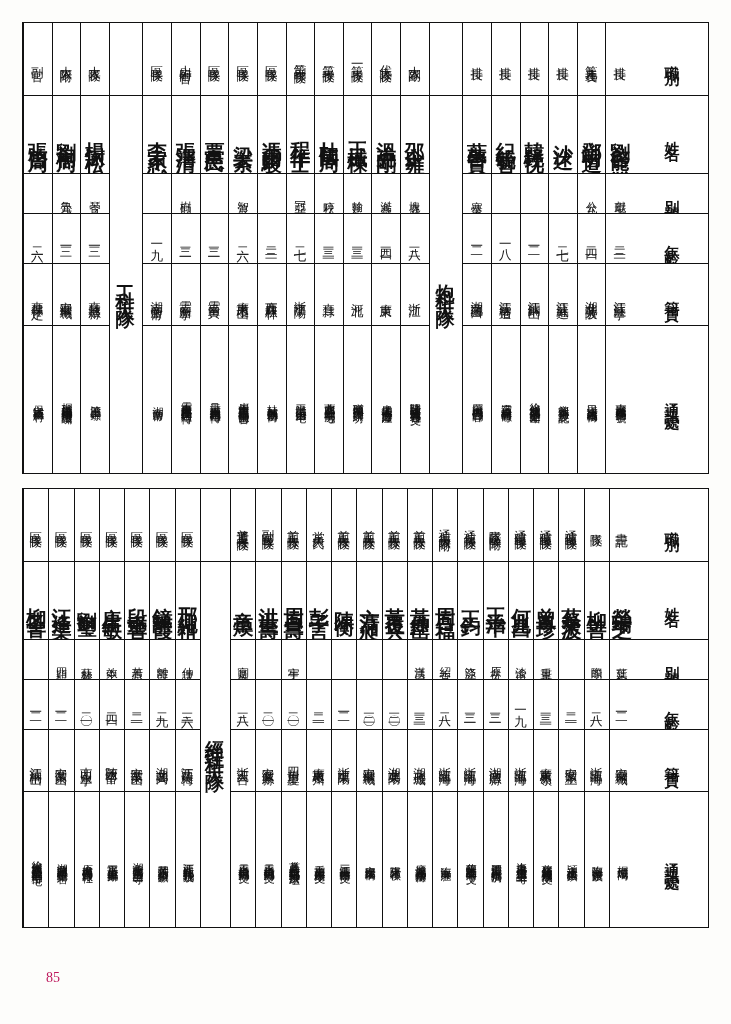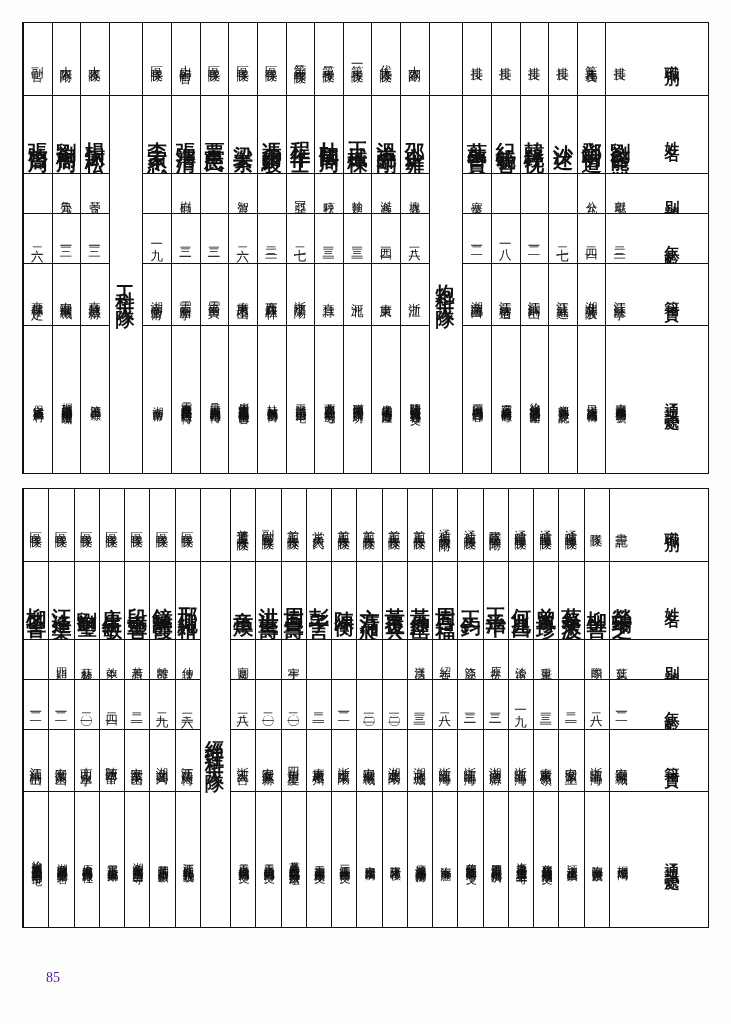--- a/index.html
+++ b/index.html
@@ -78,21 +78,21 @@
     border-top:1px solid #111;
     flex:1 1 auto;
     padding:4px 0;
   }
 
   .pagenum{
     position:absolute;
     left:46px; bottom:38px;
     font-size:14px;
     font-family:"Liberation Serif",serif;
-    color:#4c1d95;
+    color:#be185d;
   }
 </style>
 </head>
 <body>
 
 <div class="page">
 
   <div class="tbl" id="table-top">
       <div class="col headcol">
         <div class="cell r-zhibie headcell">職別</div>

